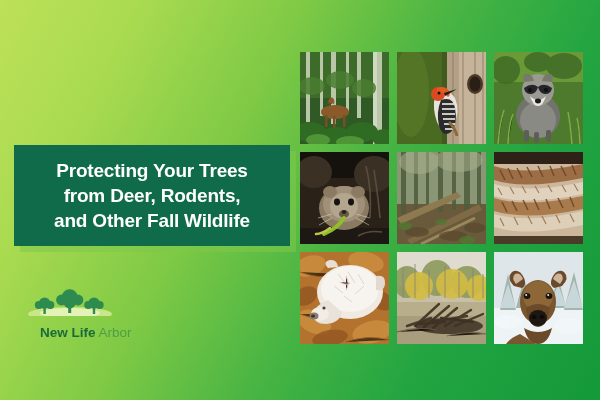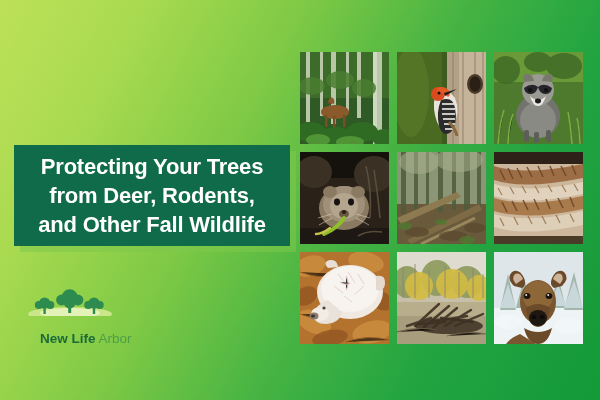--- a/index.html
+++ b/index.html
@@ -38,21 +38,21 @@
     width: 276px;
     height: 101px;
     background: #0f6b4a;
     box-sizing: border-box;
     display: flex;
     align-items: center;
     justify-content: center;
   }
   #title-text {
     color: #ffffff;
-    font-size: 22px;
+    font-size: 19px;
     font-weight: bold;
     line-height: 1.32;
     text-align: center;
     letter-spacing: -0.2px;
     white-space: pre-line;
     padding: 0 8px;
   }
 
   
   #logo {
@@ -62,21 +62,21 @@
     width: 120px;
     height: 46px;
   }
   #logo-mark {
     display: block;
     margin-left: 4px;
   }
   #logo-wordmark {
     font-size: 13.5px;
     line-height: 1;
-    margin-top: 16px;
+    margin-top: 10px;
     white-space: nowrap;
     padding-left: 20px;
   }
   .logo-word-primary {
     color: #1b6b3a;
     font-weight: bold;
   }
   .logo-word-secondary {
     color: #4f9e46;
     font-weight: normal;

